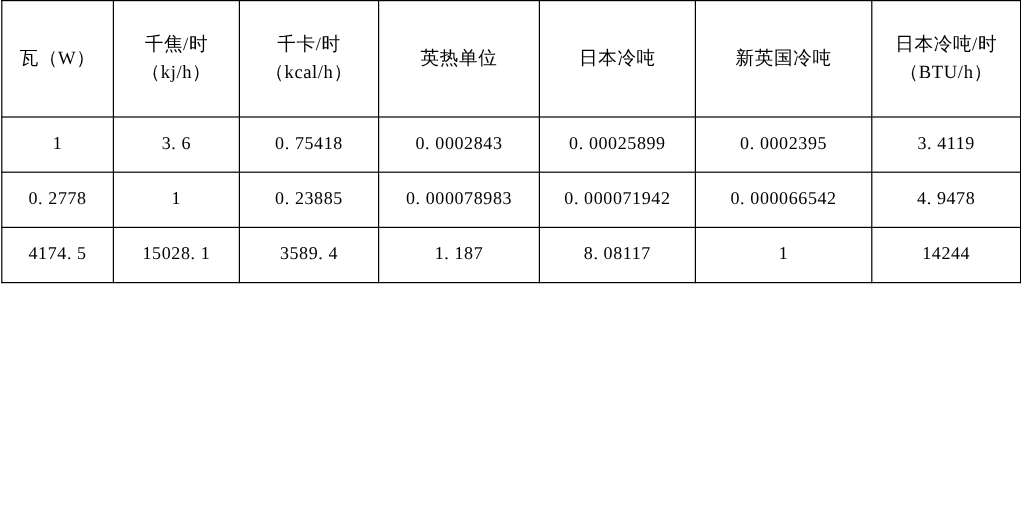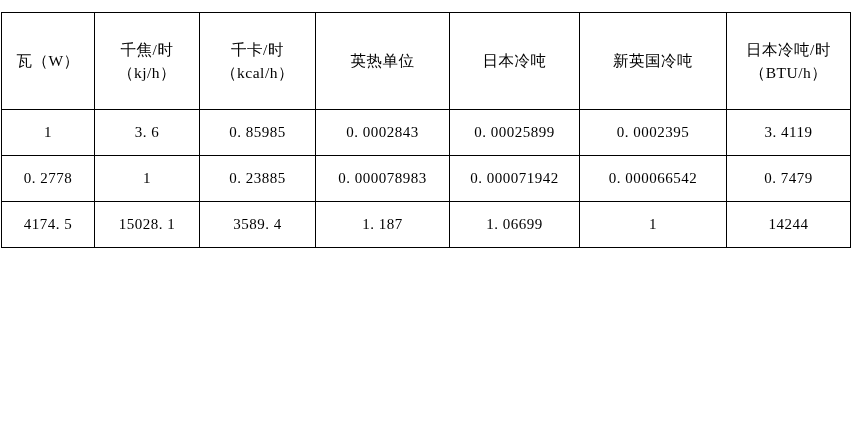--- a/index.html
+++ b/index.html
@@ -15,21 +15,21 @@
     overflow: hidden;
   }
   #conversion-table-wrapper {
     width: 851px;
     height: 437px;
     box-sizing: border-box;
   }
   table.conv {
     border-collapse: collapse;
     width: 849px;
-    margin: 12px 1px;
+    margin: 0 1px;
     table-layout: fixed;
   }
   table.conv td, table.conv th {
     border: 1px solid #000000;
     text-align: center;
     vertical-align: middle;
     font-weight: normal;
     font-size: 15px;
     letter-spacing: 0.5px;
     padding: 2px 2px;
@@ -95,39 +95,39 @@
         <th>
           <span class="hdr-line">日本冷吨/时</span>
           <span class="hdr-line">（BTU/h）</span>
         </th>
       </tr>
     </thead>
     <tbody>
       <tr>
         <td><span class="cell-val">1</span></td>
         <td><span class="cell-val">3. 6</span></td>
-        <td><span class="cell-val">0. 85985</span></td>
+        <td><span class="cell-val">0. 75418</span></td>
         <td><span class="cell-val">0. 0002843</span></td>
         <td><span class="cell-val">0. 00025899</span></td>
         <td><span class="cell-val">0. 0002395</span></td>
         <td><span class="cell-val">3. 4119</span></td>
       </tr>
       <tr>
         <td><span class="cell-val">0. 2778</span></td>
         <td><span class="cell-val">1</span></td>
         <td><span class="cell-val">0. 23885</span></td>
         <td><span class="cell-val">0. 000078983</span></td>
         <td><span class="cell-val">0. 000071942</span></td>
         <td><span class="cell-val">0. 000066542</span></td>
-        <td><span class="cell-val">0. 7479</span></td>
+        <td><span class="cell-val">4. 9478</span></td>
       </tr>
       <tr>
         <td><span class="cell-val">4174. 5</span></td>
         <td><span class="cell-val">15028. 1</span></td>
         <td><span class="cell-val">3589. 4</span></td>
         <td><span class="cell-val">1. 187</span></td>
-        <td><span class="cell-val">1. 06699</span></td>
+        <td><span class="cell-val">8. 08117</span></td>
         <td><span class="cell-val">1</span></td>
         <td><span class="cell-val">14244</span></td>
       </tr>
     </tbody>
   </table>
 </div>
 
 </body></html>

